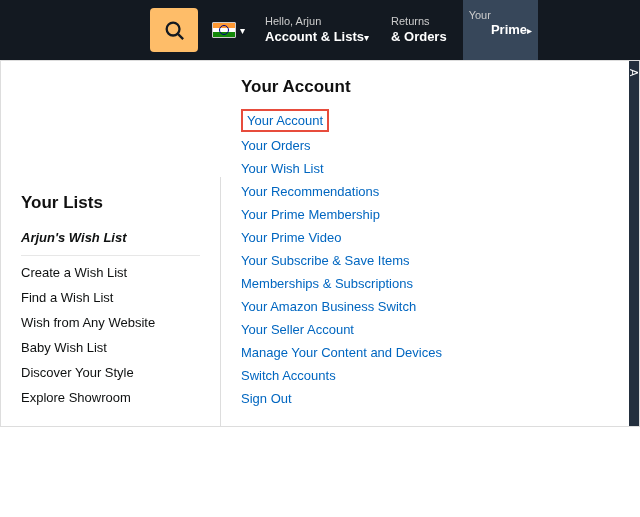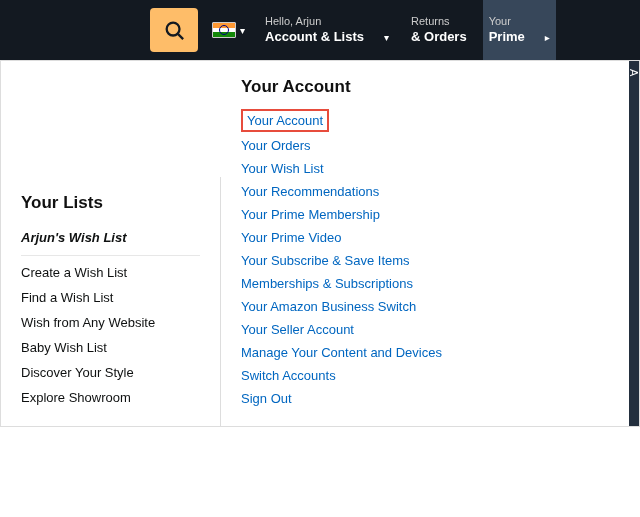--- a/index.html
+++ b/index.html
@@ -78,34 +78,34 @@
     .nav-item .top-text {
       font-size: 11px;
       color: #ccc;
     }
 
     .nav-item .bottom-text {
       font-size: 13px;
       font-weight: bold;
       display: flex;
       align-items: center;
-      gap: 20px;
+      gap: 0;
     }
 
     .nav-item .bottom-text .chevron {
       font-size: 10px;
       font-weight: normal;
     }
 
     .your-prime-item {
       background: #37475a;
       padding: 8px 6px;
       height: 60px;
       display: flex;
-      flex-direction: column;
+      flex-direction: row;
       justify-content: center;
     }
 
     
     .dropdown-panel {
       display: flex;
       background: #fff;
       border: 1px solid #ddd;
       position: relative;
       align-items: flex-end;

